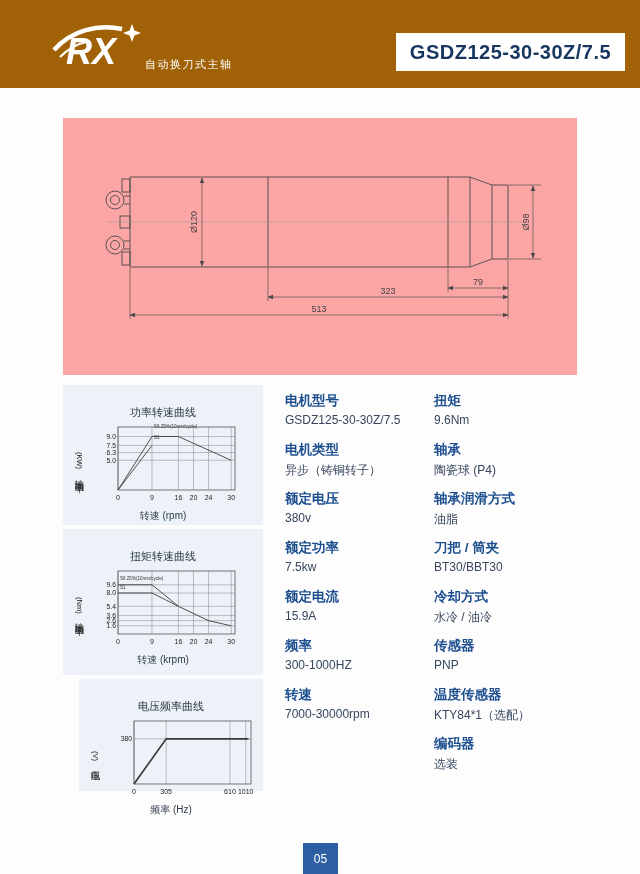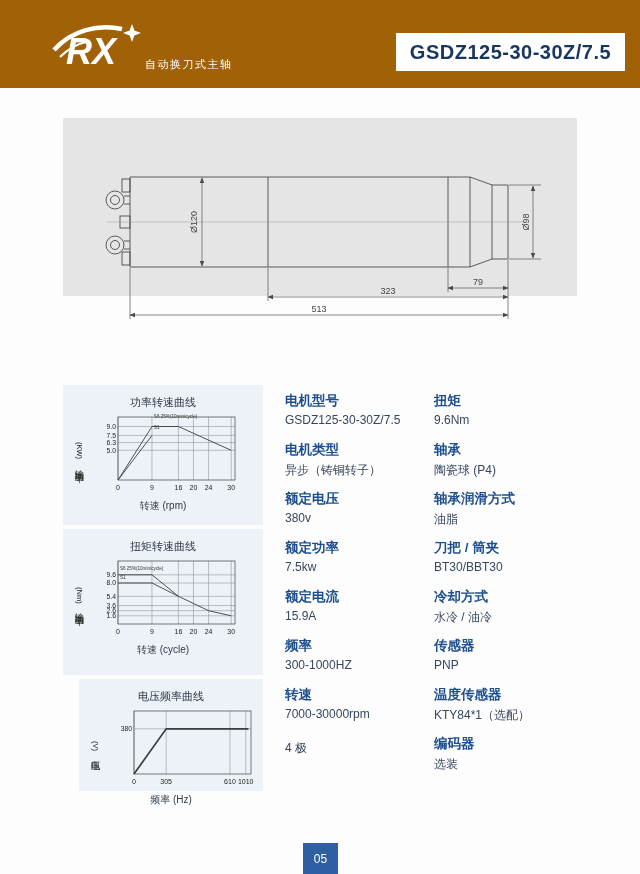--- a/index.html
+++ b/index.html
@@ -5,29 +5,29 @@
   html,body{margin:0;padding:0;}
   body{width:640px;height:874px;position:relative;background:#fdfdfe;
        font-family:"Liberation Sans","DejaVu Sans",sans-serif;overflow:hidden;}
   
   .header{position:absolute;left:0;top:0;width:640px;height:88px;background:#a16207;}
   .logo{position:absolute;left:50px;top:20px;width:230px;height:56px;}
   .badge{position:absolute;left:396px;top:33px;width:229px;height:38px;background:#ffffff;
          display:flex;align-items:center;justify-content:center;font-weight:bold;
          font-size:20px;color:#16355f;letter-spacing:.5px;}
   
-  .draw-panel{position:absolute;left:63px;top:118px;width:514px;height:178px;background:#e5e5e5;}
+  .draw-panel{position:absolute;left:63px;top:118px;width:514px;height:257px;background:#fca5a5;}
   .draw-panel svg{display:block;width:514px;height:254px;}
   
   .charts{position:absolute;left:63px;top:385px;width:200px;display:flex;flex-direction:column;gap:4px;}
   .chart-panel{background:#edf2f8;position:relative;}
   .chart-panel:nth-of-type(1){height:140px;}
   .chart-panel:nth-of-type(2){height:146px;}
   .chart-panel:nth-of-type(3){height:112px;margin-left:16px;}
-  .chart-title{text-align:center;font-size:11px;color:#2e3a46;padding-top:10px;}
+  .chart-title{text-align:center;font-size:11px;color:#2e3a46;padding-top:20px;}
   .chart-row{display:flex;align-items:center;margin-top:2px;padding-left:7px;}
   .ylab{width:18px;display:flex;flex-direction:column;align-items:center;}
   .ylab-unit{writing-mode:vertical-rl;font-size:7.5px;color:#222;margin-bottom:2px;}
   .ylab-chars{writing-mode:vertical-rl;text-orientation:upright;font-size:9.5px;color:#222;letter-spacing:1px;}
   svg.chart{width:152px;height:84px;display:block;}
   .xlab{text-align:center;font-size:10px;color:#2e3a46;margin-top:3px;}
   
   .spec-col{position:absolute;top:393px;width:148px;}
   #spec-left{left:285px;}
   #spec-right{left:434px;}
@@ -175,21 +175,21 @@
           <text x="28" y="51.860975609756096" text-anchor="end" font-size="6.8" fill="#222">3.6</text>
           <text x="28" y="42.641463414634146" text-anchor="end" font-size="6.8" fill="#222">5.4</text>
           <text x="28" y="29.32439024390244" text-anchor="end" font-size="6.8" fill="#222">8.0</text>
           <text x="28" y="21.129268292682934" text-anchor="end" font-size="6.8" fill="#222">9.6</text>
           <polyline points="30.0,18.8 64.0,18.8 90.4,40.3 120.6,54.7 143.2,59.8" fill="none" stroke="#3d3d3d" stroke-width="0.9"></polyline>
           <polyline points="30.0,27.0 64.0,27.0 90.4,40.3" fill="none" stroke="#3d3d3d" stroke-width="0.9"></polyline>
           <text x="31.887096774193548" y="14.21951219512195" font-size="4.6" fill="#333">S6 25%(10min/cycle)</text>
           <text x="31.887096774193548" y="22.926829268292686" font-size="4.6" fill="#333">S1</text>
         </svg>
       </div>
-      <div class="xlab">转速 (cycle)</div>
+      <div class="xlab">转速 (krpm)</div>
     </section>
 
     <section class="chart-panel">
       <div class="chart-title">电压频率曲线</div>
       <div class="chart-row">
         <div class="ylab">
           <span class="ylab-unit">(V)</span>
           <span class="ylab-chars">电压</span>
         </div>
         <svg class="chart" viewBox="0 0 152 84">
@@ -242,21 +242,20 @@
       <div class="spec-label">频率</div>
       <div class="spec-value">300-1000HZ</div>
     </div>
 
     <div class="spec-item">
       <div class="spec-label">转速</div>
       <div class="spec-value">7000-30000rpm</div>
     </div>
 
     <div class="spec-item">
-      <div class="spec-value">4 极</div>
     </div>
   </div>
 <div class="spec-col" id="spec-right">
 
     <div class="spec-item">
       <div class="spec-label">扭矩</div>
       <div class="spec-value">9.6Nm</div>
     </div>
 
     <div class="spec-item">

